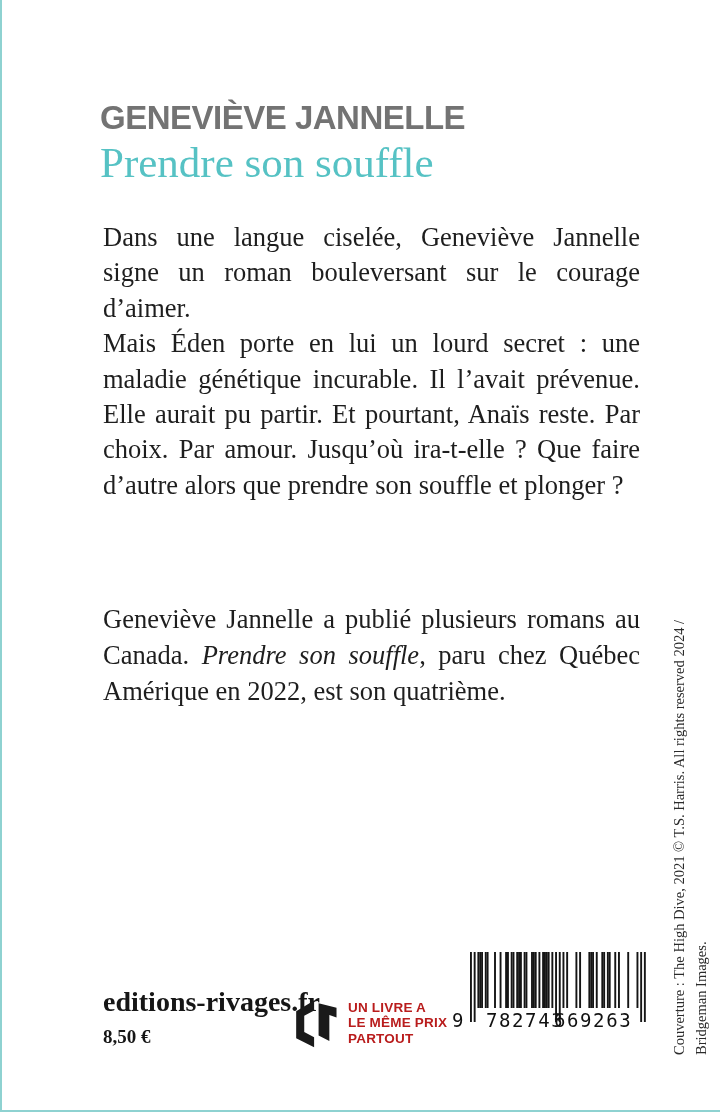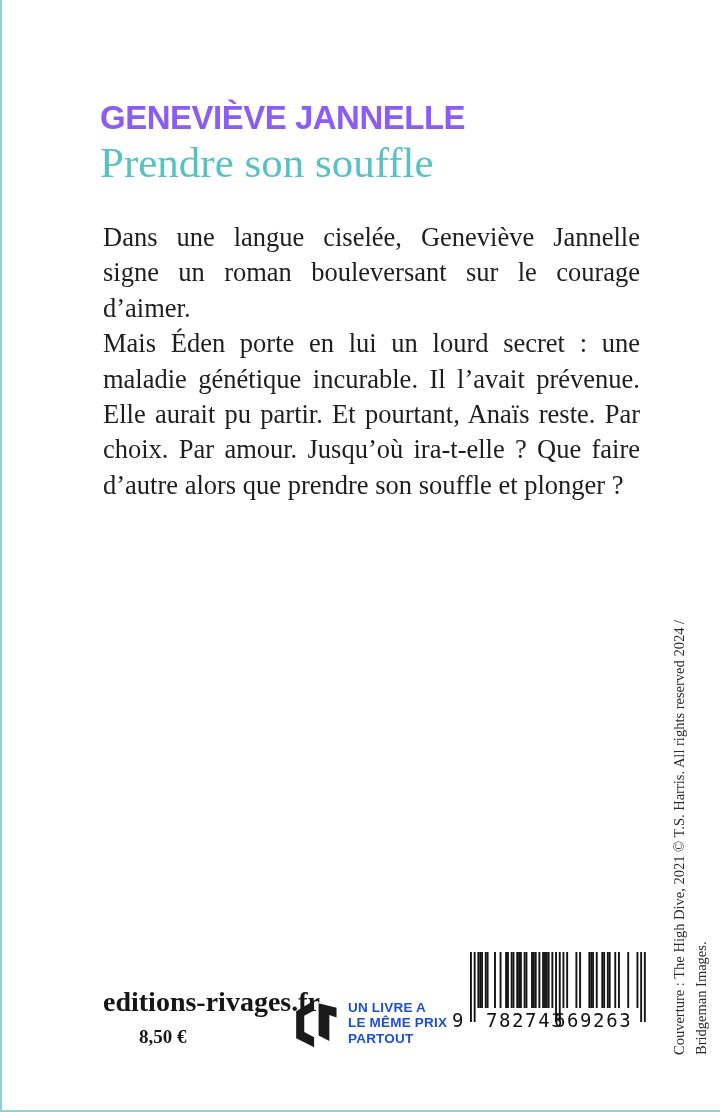--- a/index.html
+++ b/index.html
@@ -14,21 +14,21 @@
   
   .edge-left{position:absolute;left:0;top:0;width:2px;height:1112px;background:#8ed2d1;}
   .edge-bottom{position:absolute;left:0;bottom:0;width:720px;height:2px;background:#8ed2d1;}
 
   .header{position:absolute;left:100px;top:100px;width:560px;}
   .author{
     font-family:"Liberation Sans", sans-serif;
     font-weight:700;
     font-size:33px;
     letter-spacing:-0.5px;
-    color:#8b5cf6;
+    color:#737373;
     line-height:1.1;
   }
   .title{
     font-family:"Liberation Serif", serif;
     font-size:43px;
     color:#56c2c4;
     line-height:1.15;
     margin-top:2px;
   }
 
@@ -46,30 +46,30 @@
   }
   .bio .italic{font-style:italic;}
 
   .website{
     position:absolute;left:103px;top:986px;
     font-family:"Liberation Serif", serif;
     font-weight:700;font-size:28px;color:#161616;
   }
   .price{
     position:absolute;left:103px;top:1026px;
-    font-weight:700;font-size:19px;color:#161616;margin-left:36px;
+    font-weight:700;font-size:19px;color:#161616;
   }
 
   .price-logo{position:absolute;left:289px;top:997px;display:flex;align-items:center;}
   .price-logo svg{display:block;}
   .price-logo-text{
     margin-left:7px;
     font-family:"Liberation Sans", sans-serif;
     font-weight:700;font-size:13.5px;line-height:15.5px;
-    letter-spacing:0.2px;color:#1d4ed8;
+    letter-spacing:0.2px;color:#b91c1c;
     white-space:nowrap;
   }
 
   .barcode{position:absolute;left:452px;top:952px;width:200px;height:82px;}
   .barcode svg{position:absolute;left:18px;top:0;}
   .bc-digit,.bc-group{
     position:absolute;
     font-family:"DejaVu Sans Mono", monospace;
     font-size:19px;font-weight:400;color:#111;
     top:57px;white-space:nowrap;
@@ -102,20 +102,21 @@
   <div class="header">
     <div class="author">GENEVIÈVE JANNELLE</div>
     <div class="title">Prendre son souffle</div>
   </div>
 
   <div class="synopsis">
     <p>Dans une langue ciselée, Geneviève Jannelle signe un roman bouleversant sur le courage d’aimer.</p>
     <p>Mais Éden porte en lui un lourd secret : une maladie génétique incurable. Il l’avait prévenue. Elle aurait pu partir. Et pourtant, Anaïs reste. Par choix. Par amour. Jusqu’où ira-t-elle ? Que faire d’autre alors que prendre son souffle et plonger ?</p>
   </div>
 
+  <div class="bio"><span>Geneviève Jannelle a publié plusieurs romans au Canada. </span><span class="italic">Prendre son souffle</span><span>, paru chez Québec Amérique en 2022, est son quatrième.</span></div>
 
   <div class="website">editions-rivages.fr</div>
   <div class="price">8,50 €</div>
 
   <div class="price-logo">
     <svg width="52" height="52" viewBox="0 0 58 58" aria-hidden="true">
       <path d="M8 16 L28 4 L28 15 L17 21 L17 39 L28 45 L28 56 L8 46 Z" fill="#1a1a1a"></path>
       <path d="M33 7 L53 12 L53 23 L45 20 L45 49 L33 43 Z" fill="#1a1a1a"></path>
     </svg>
     <div class="price-logo-text">

